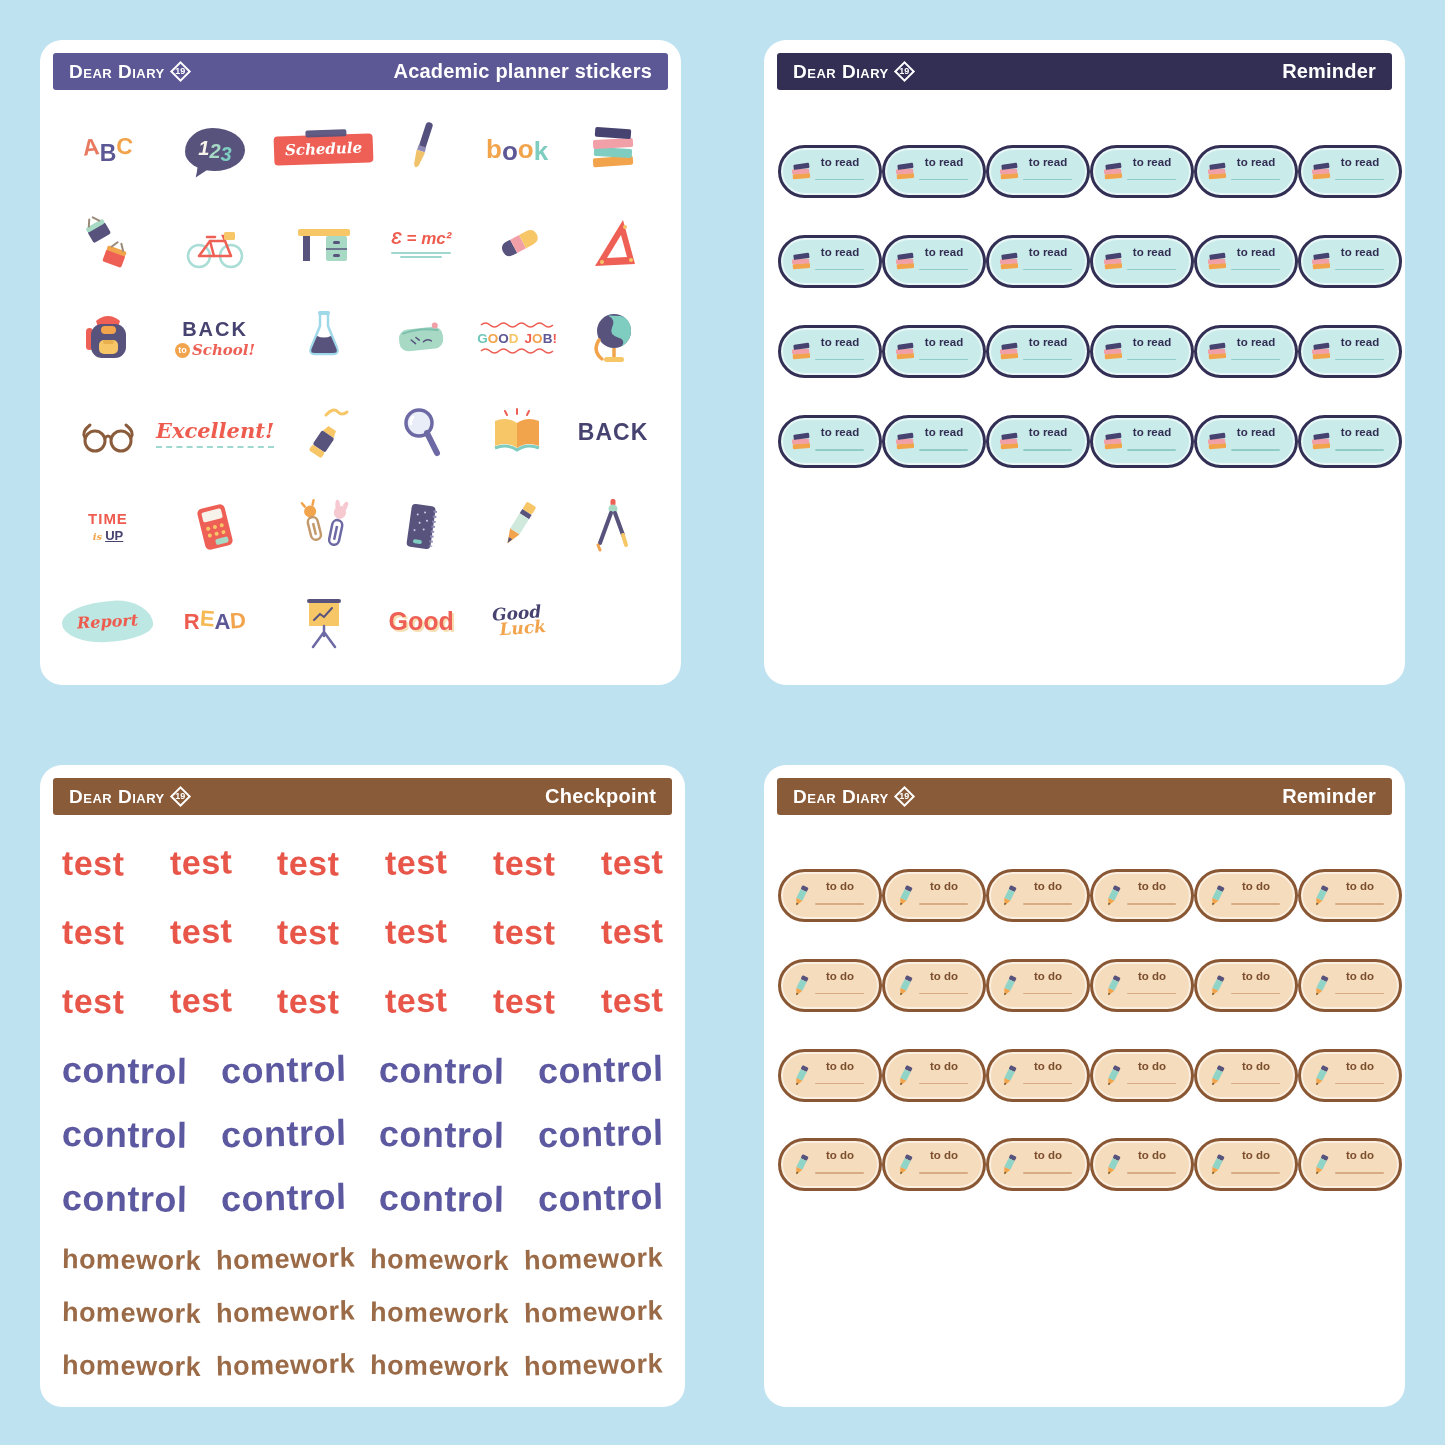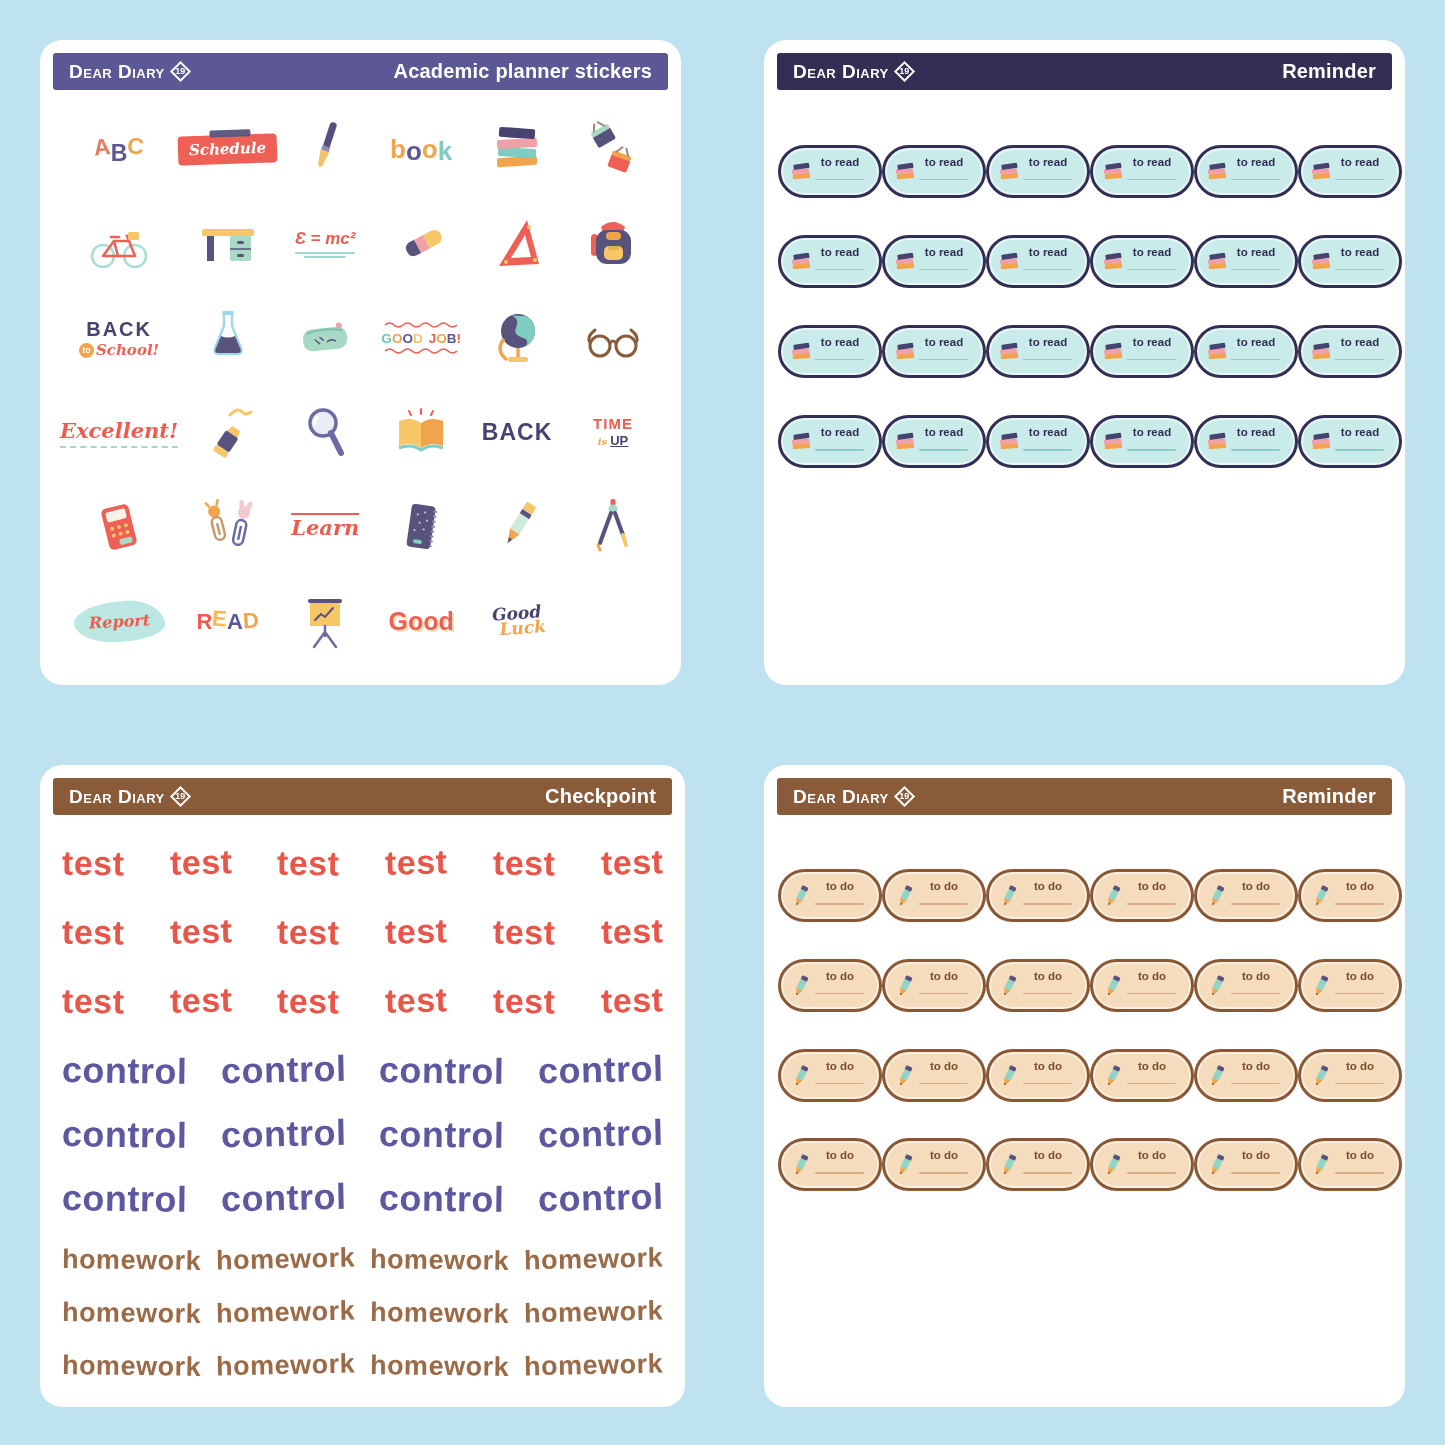--- a/index.html
+++ b/index.html
@@ -113,20 +113,23 @@
             <i>19</i>
           </span>
       </div>
       <div class="bar-title">Academic planner stickers</div>
     </header>
     <div class="agrid" id="academic-grid">
         <div class="cell">
           <div class="w-abc"><span style="color:#e87a62">A</span><span style="color:#5c5795">B</span><span style="color:#f2a44d">C</span></div>
         </div>
         <div class="cell">
+          <div class="bubble123"><span style="color:#f7f3ea">1</span><span style="color:#a7d9c4">2</span><span style="color:#7fccc0">3</span></div>
+        </div>
+        <div class="cell">
           <div class="banner"><span class="script">Schedule</span></div>
         </div>
         <div class="cell">
           <span class="icn">
             <svg viewBox="0 0 64 64">
               <g transform="rotate(18 32 32)">
                 <rect x="29" y="4" width="7" height="27" rx="3" fill="#55517f"></rect>
                 <rect x="28.5" y="29" width="8" height="5" fill="#8f8bb5"></rect>
                 <path d="M28 34 h9 l-2 14 q-2.5 6 -5 0 z" fill="#f0c26a"></path>
               </g>
@@ -346,23 +349,20 @@
                 <line x1="22" y1="28" x2="22" y2="40" stroke="#c49a6c" stroke-width="2.5"></line>
               </g>
               <g transform="rotate(12 44 36)">
                 <path d="M40 12 q-2 -9 1 -2 M48 12 q2 -9 -1 -2" stroke="#f6c9d0" stroke-width="3.5" stroke-linecap="round"></path>
                 <ellipse cx="44" cy="17" rx="6" ry="6.5" fill="#f6c9d0"></ellipse>
                 <rect x="39" y="25" width="10" height="25" rx="5" fill="none" stroke="#6d69a4" stroke-width="2.5"></rect>
                 <line x1="44" y1="31" x2="44" y2="45" stroke="#6d69a4" stroke-width="2.5"></line>
               </g>
             </svg>
           </span>
-        </div>
-        <div class="cell">
-          <div class="w-learn script">Learn</div>
         </div>
         <div class="cell">
           <span class="icn">
             <svg viewBox="0 0 64 64">
               <g transform="rotate(8 32 32)">
                 <rect x="20" y="10" width="24" height="43" rx="4" fill="#57537d"></rect>
                 <path d="M44 14 v36" stroke="#8f8bb5" stroke-width="3.5" stroke-dasharray="2 3"></path>
                 <circle cx="27" cy="20" r="1" fill="#cfcce6"></circle>
                 <circle cx="34" cy="17" r="1" fill="#cfcce6"></circle>
                 <circle cx="30" cy="28" r="1" fill="#cfcce6"></circle>

